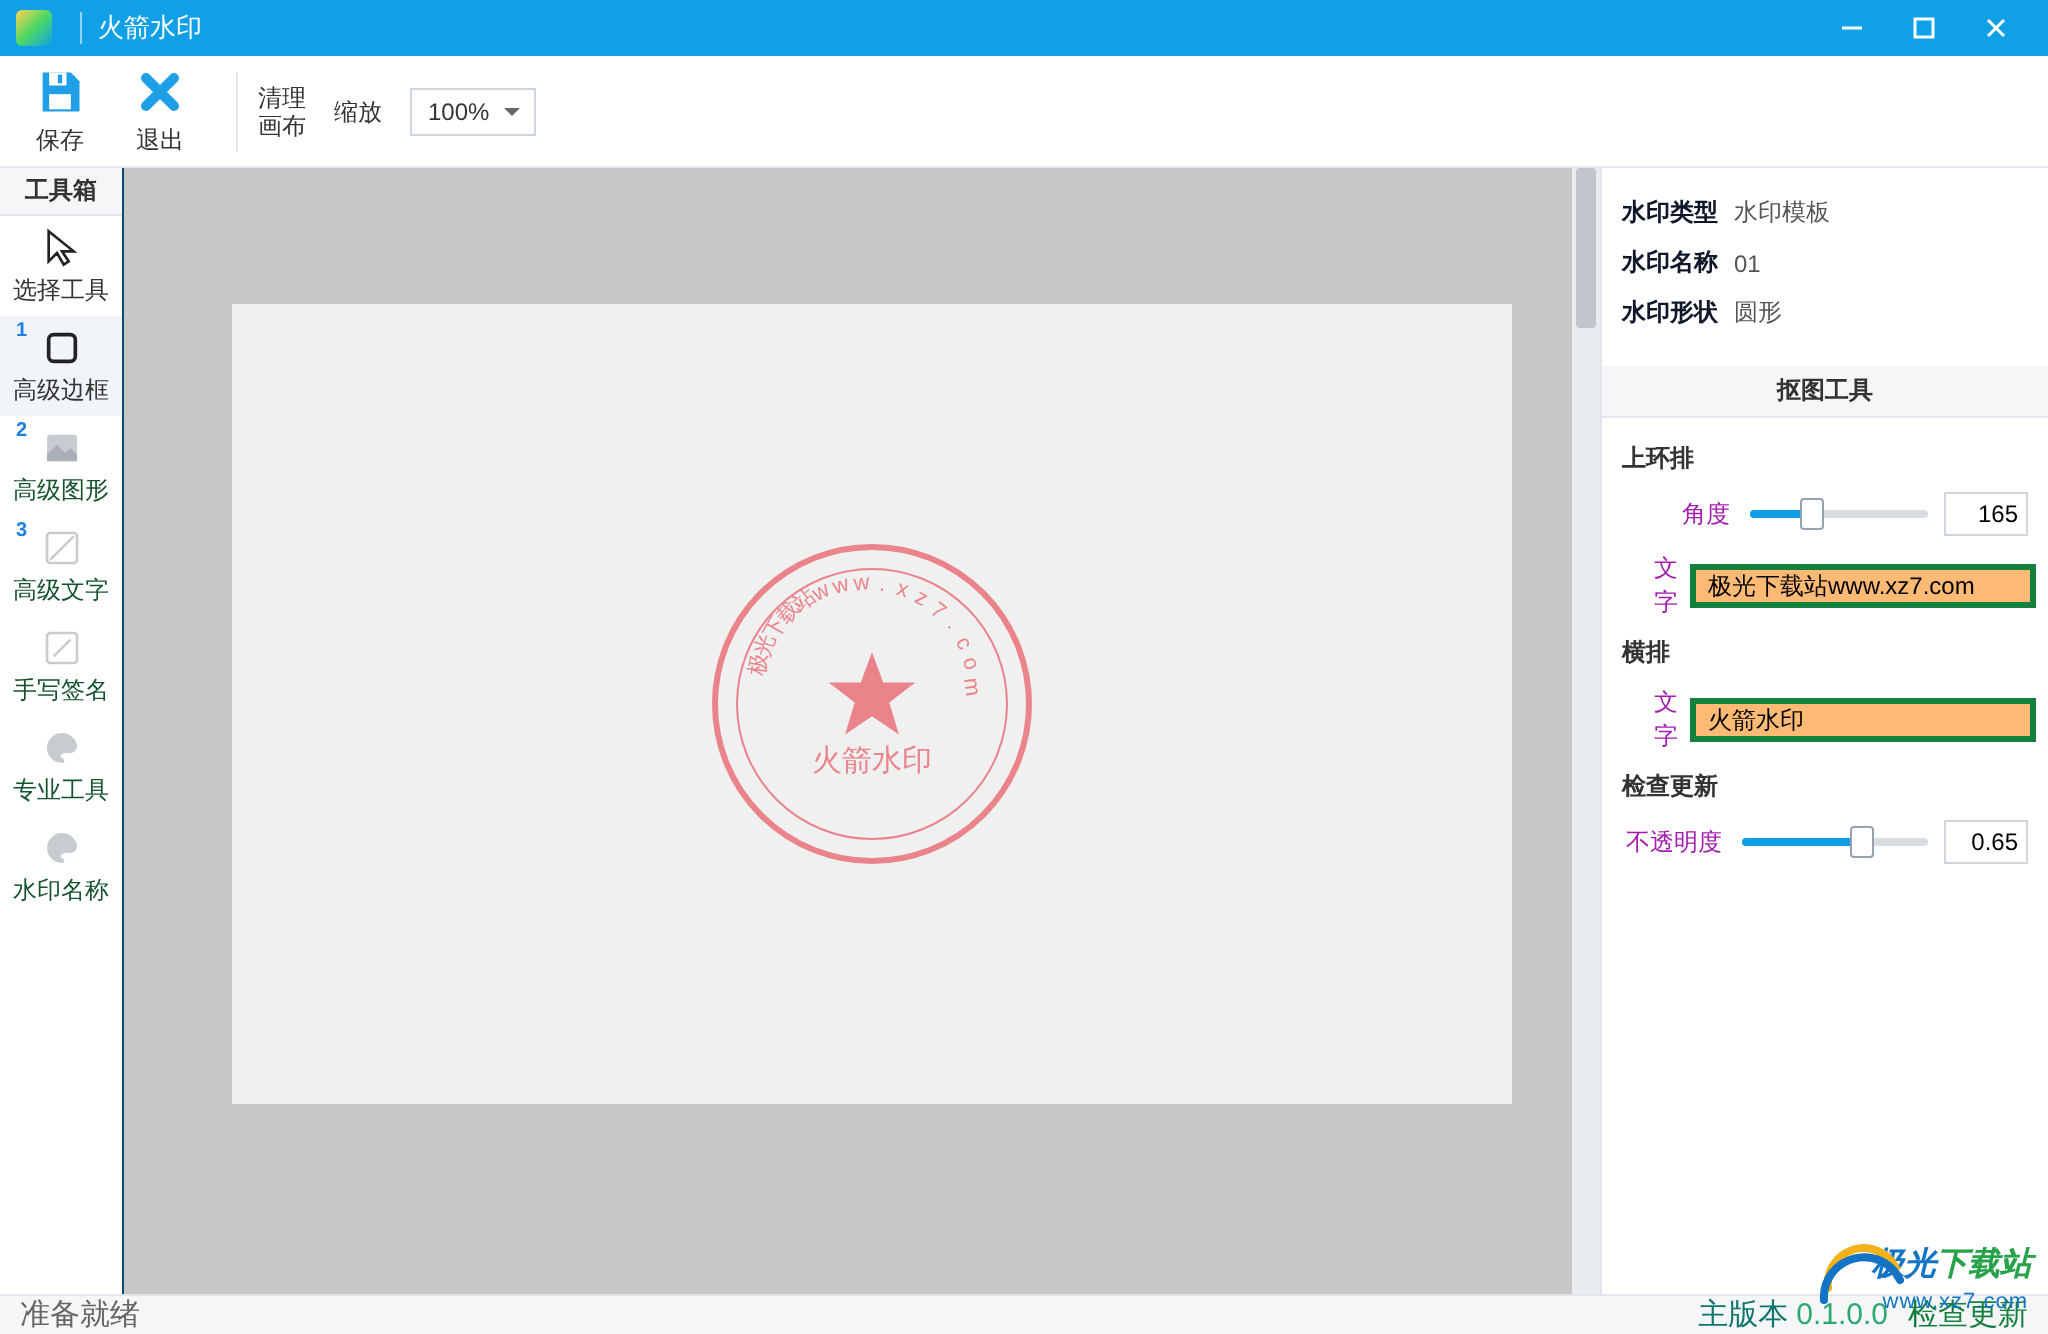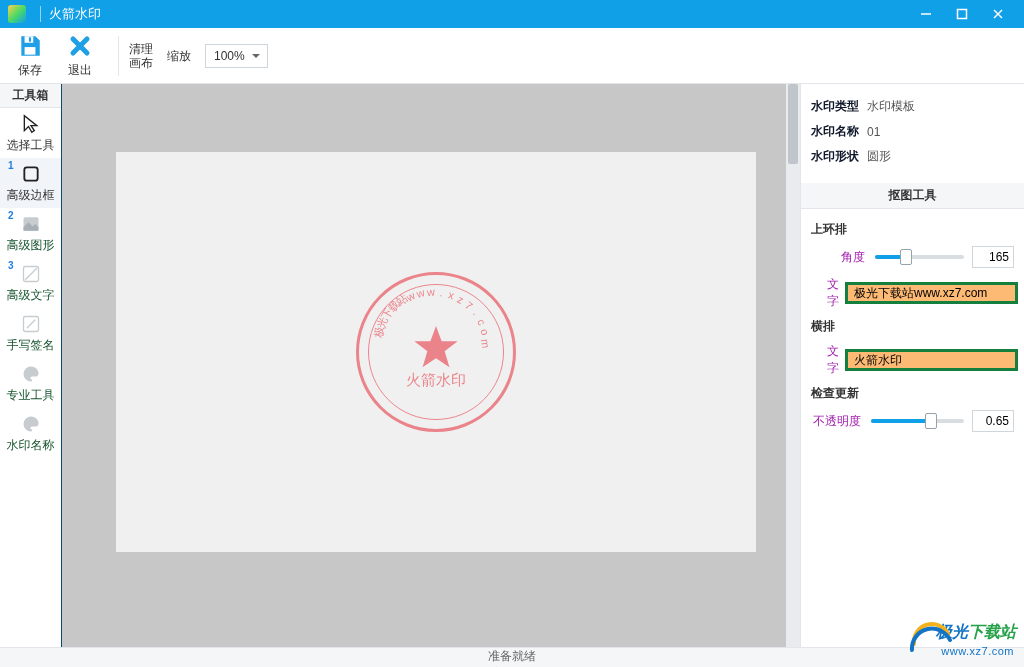--- a/index.html
+++ b/index.html
@@ -55,21 +55,21 @@
 .rp-group-title { font-weight: bold; color: #333; margin: 6px 0 4px; }
 .rp-indent { padding-left: 16px; }
 .rp-field-label { width: 44px; color: #a21caf; text-align: right; padding-right: 6px; }
 .text-input { flex:1; height: 22px; border: 3px solid #15803d; padding: 0 6px; font-size: 12px; background: #fdba74; }
 .num-input { width: 42px; height: 22px; border: 1px solid #cfd6dc; padding: 0 4px; font-size: 12px; text-align: right; background: #fff; }
 .slider { flex:1; height: 20px; display: flex; align-items: center; position: relative; margin: 0 8px 0 4px; }
 .slider .track { position:absolute; left:0; right:0; height:4px; background:#d8dde2; border-radius:2px; }
 .slider .fill { position:absolute; left:0; height:4px; background:#10a0e8; border-radius:2px; }
 .slider .thumb { position:absolute; width:12px; height:16px; background:#fff; border:1px solid #98a2ad; border-radius:2px; transform:translateX(-50%); }
 
-.statusbar { position:absolute; left:0; right:0; bottom:0; height:20px; background:#f4f6f8; border-top:1px solid #e2e6ea; display:flex; align-items:center; padding:0 10px; font-size:12px; color:#666;flex-direction:column; }
+.statusbar { position:absolute; left:0; right:0; bottom:0; height:20px; background:#f4f6f8; border-top:1px solid #e2e6ea; display:flex; align-items:center; padding:0 10px; font-size:15px; color:#666; }
 .statusbar .sp { flex:1; }
 .statusbar .ver { color:#0f766e; margin-right:4px; }
 .statusbar .vernum { color:#2aa86f; margin-right:10px; }
 .statusbar .check { color:#15803d; cursor:pointer; }
 
 .brand-logo { position:absolute; right:8px; bottom:24px; font-size:16px; font-weight:bold; font-style:italic; }
 .brand-logo .swoosh { position:absolute; left:-28px; top:-6px; width:44px; height:44px; }
 .brand-txt1 { color:#1374c6; }
 .brand-txt2 { color:#28a24a; }
 .brand-sub { position:absolute; right:10px; bottom:10px; font-size:11px; color:#1374c6; letter-spacing:0.5px; }

